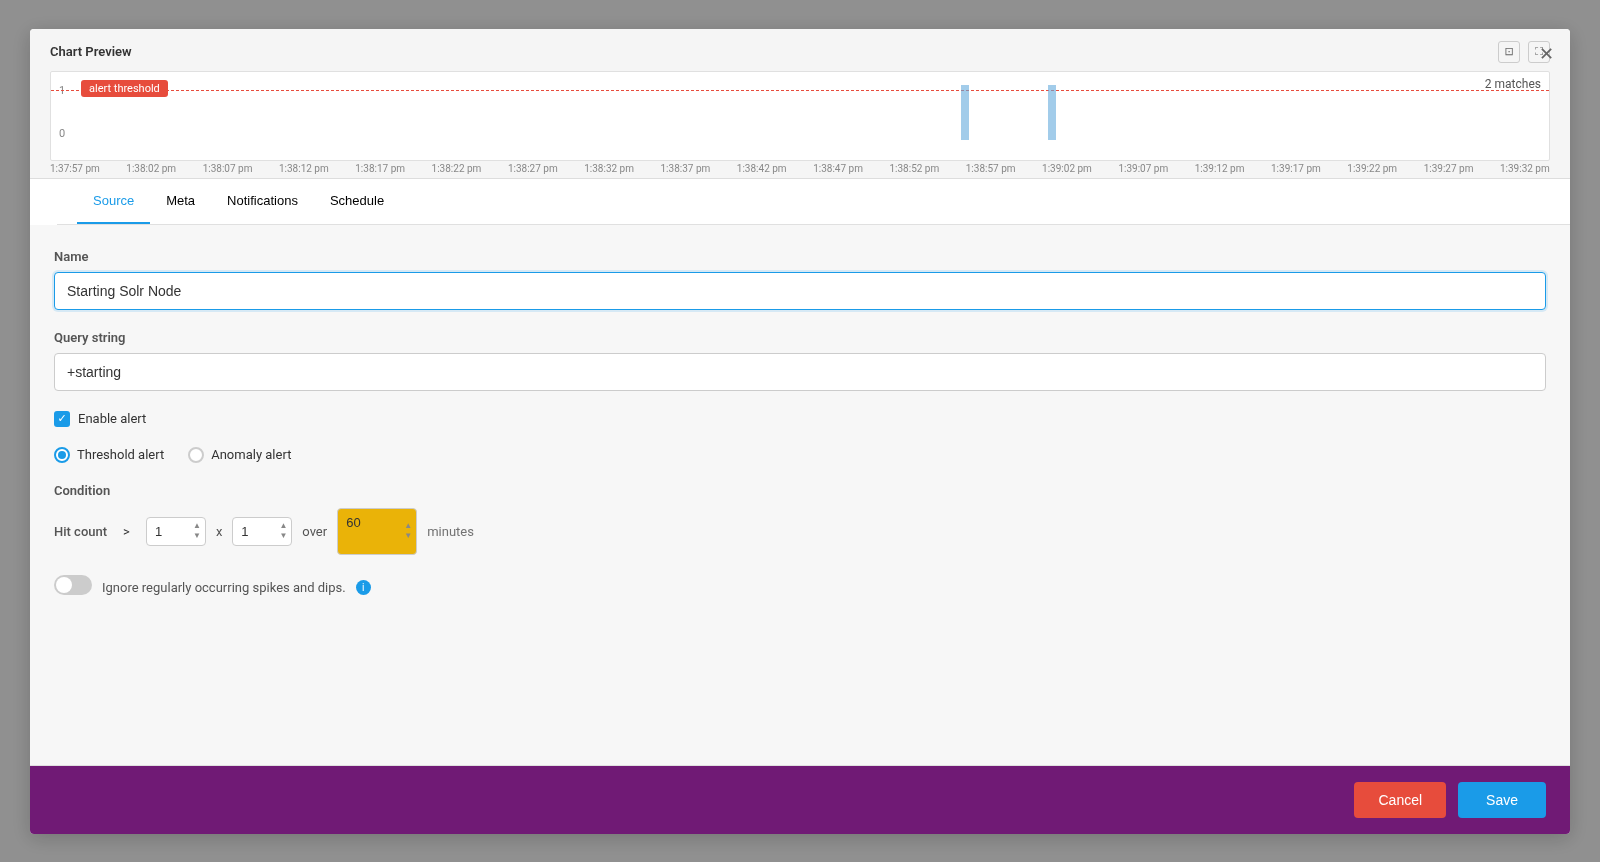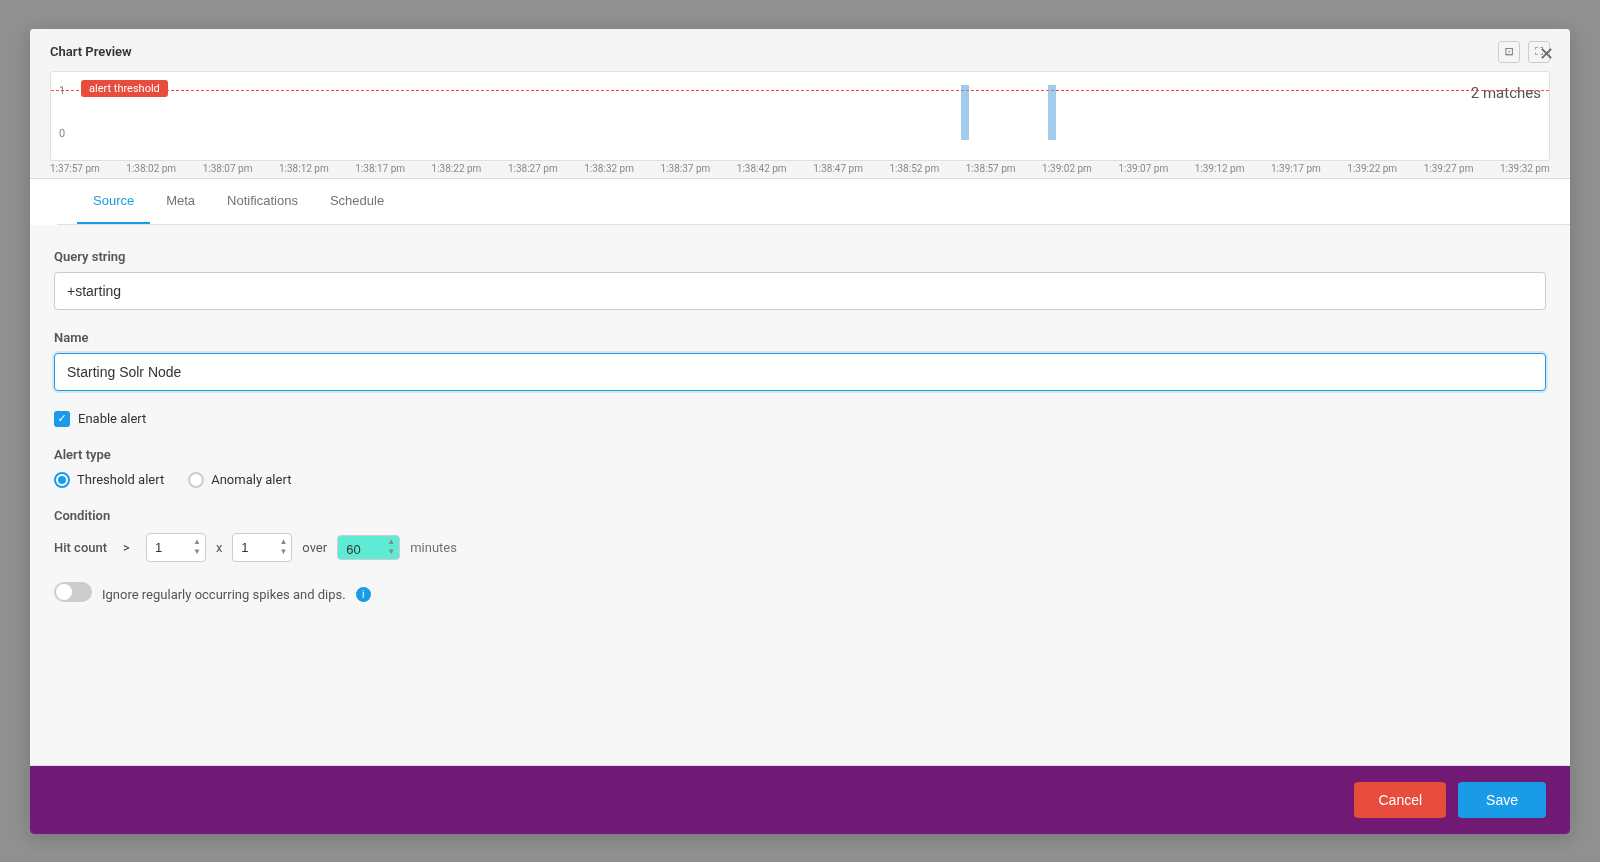--- a/index.html
+++ b/index.html
@@ -73,23 +73,23 @@
     .chart-area {
       position: relative;
       height: 90px;
       background: #fff;
       border: 1px solid #e0e0e0;
       border-radius: 2px;
       overflow: hidden;
     }
     .matches-badge {
       position: absolute;
-      top: 12px;
+      top: 5px;
       right: 8px;
-      font-size: 15px;
+      font-size: 12px;
       color: #555;
     }
     .threshold-line {
       position: absolute;
       top: 18px;
       left: 0;
       right: 0;
       border-top: 1.5px dashed #e74c3c;
     }
     .alert-threshold-label {
@@ -146,21 +146,21 @@
       background: #fff;
       margin-left: 27px;
     }
     .tabs {
       display: flex;
       gap: 0;
     }
     .tab {
       padding: 14px 16px;
       font-size: 13px;
-      color: #737373;
+      color: #000000;
       cursor: pointer;
       border-bottom: 2px solid transparent;
       background: none;
       border-top: none;
       border-left: none;
       border-right: none;
     }
     .tab.active {
       color: #1a9be8;
       border-bottom: 2px solid #1a9be8;
@@ -327,27 +327,27 @@
     .over-label {
       font-size: 13px;
       color: #555;
     }
     .minutes-input-wrapper {
       position: relative;
       display: inline-flex;
       align-items: center;
     }
     .minutes-input {
-      width: 63px;
-      padding: 6px 20px 2px 8px;
+      width: 80px;
+      padding: 6px 20px 24px 8px;
       border: 1px solid #ccc;
       border-radius: 4px;
       font-size: 13px;
       color: #333;
-      background: #5eead4;
+      background: #eab308;
       outline: none;
     }
     .minutes-label {
       font-size: 13px;
       color: #737373;
     }
 
     
     .toggle-row {
       display: flex;
@@ -476,38 +476,37 @@
         <button class="tab active">Source</button>
         <button class="tab">Meta</button>
         <button class="tab">Notifications</button>
         <button class="tab">Schedule</button>
       </div>
     </div>
 
     <div class="main-content">
 
       <div class="form-group">
+        <label class="form-label">Name</label>
+        <input class="form-input name-focused" type="text" value="Starting Solr Node" placeholder="Enter name" style="">
+      </div>
+
+      <div class="form-group">
         <label class="form-label">Query string</label>
         <input class="form-input" type="text" value="+starting" placeholder="Enter query string" style="">
-      </div>
-
-      <div class="form-group">
-        <label class="form-label">Name</label>
-        <input class="form-input name-focused" type="text" value="Starting Solr Node" placeholder="Enter name" style="">
       </div>
 
       <div class="checkbox-row">
         <div class="checkbox-custom">
           <span class="checkmark">✓</span>
         </div>
         <span class="checkbox-label">Enable alert</span>
       </div>
 
       <div class="alert-type-section">
-        <div class="section-label">Alert type</div>
         <div class="radio-group">
           <div class="radio-option">
             <div class="radio-circle selected"></div>
             <span class="radio-label">Threshold alert</span>
           </div>
           <div class="radio-option">
             <div class="radio-circle"></div>
             <span class="radio-label">Anomaly alert</span>
           </div>
         </div>

